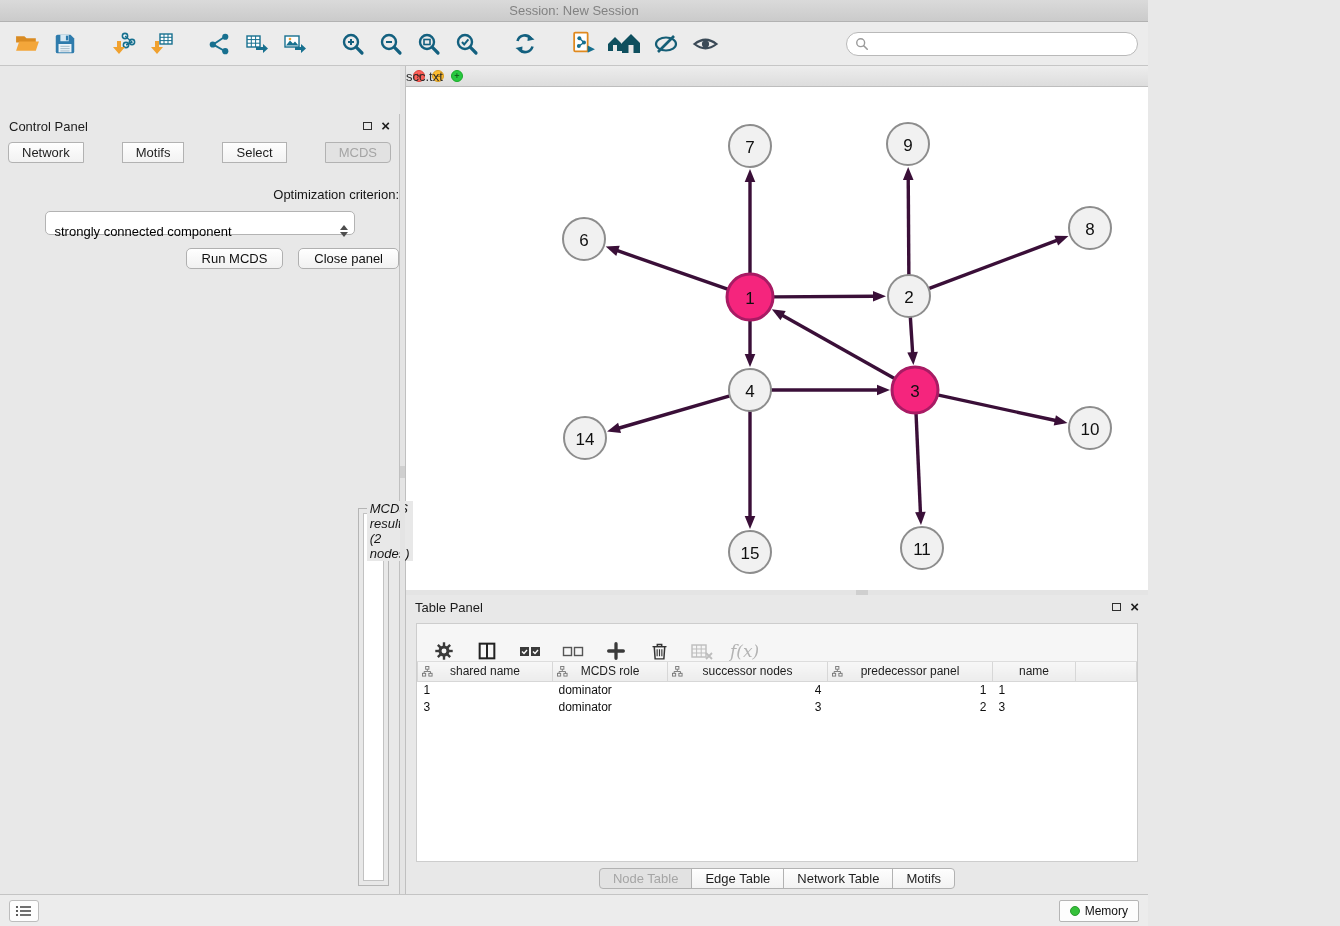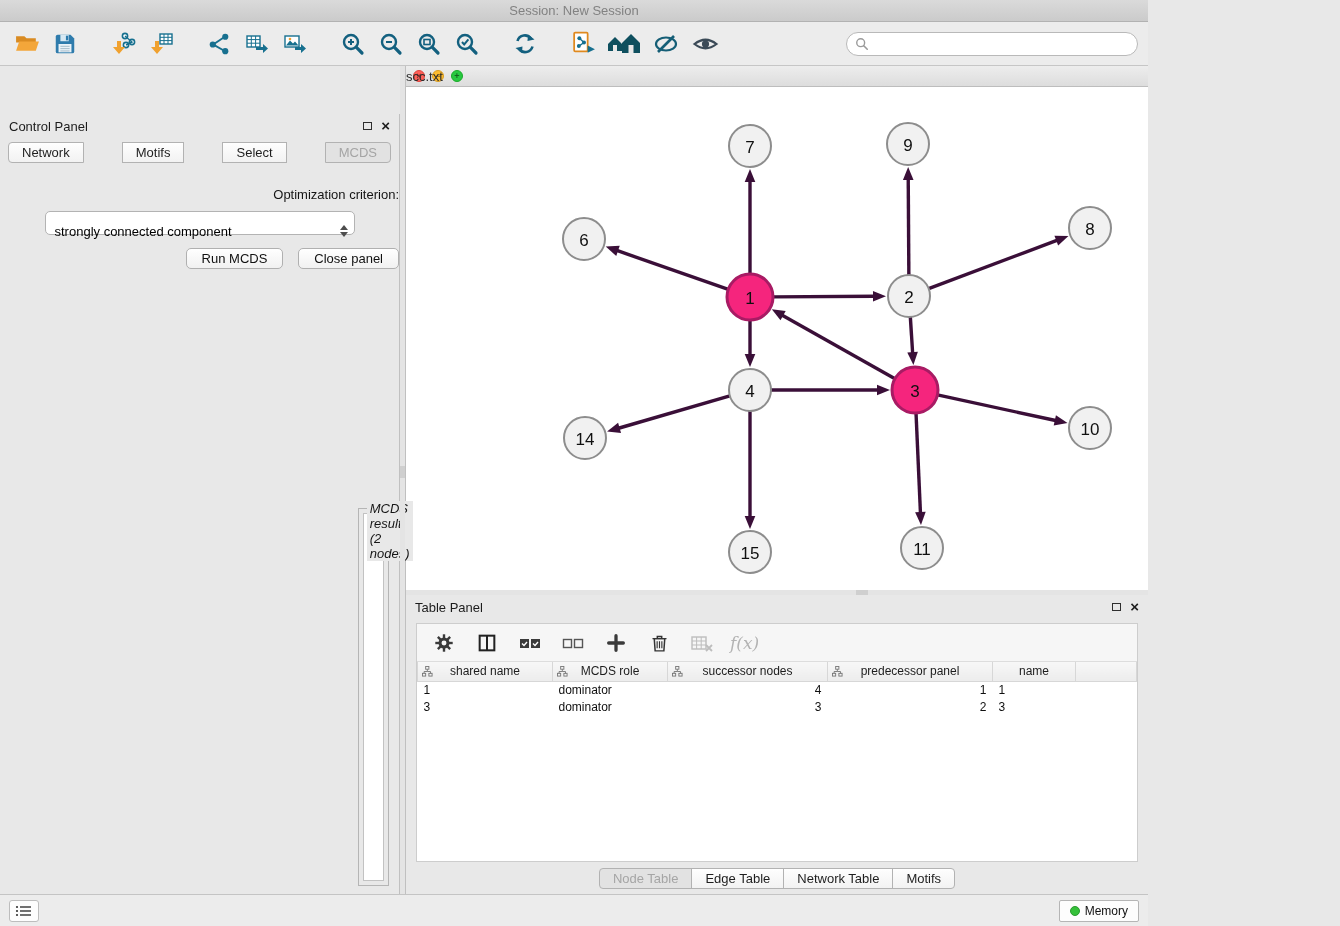--- a/index.html
+++ b/index.html
@@ -80,21 +80,21 @@
 
   .hsplit { height:5px; flex:0 0 auto; background:#e4e4e4; position:relative; border-left:1px solid #c0c0c0; }
   .hsplit .grip { position:absolute; left:450px; top:0; width:12px; height:5px; background:#cfcfcf; }
 
   
   .table-panel { flex:1; display:flex; flex-direction:column; min-height:0;
                  border-left:1px solid #c0c0c0; background:#e8e8e8; }
   .tp-container { margin:4px 10px 0; flex:1; border:1px solid #cdcdcd; background:#fff;
                   display:flex; flex-direction:column; min-height:0; }
   .tp-toolbar { height:38px; background:#f6f6f6; border-bottom:1px solid #dddddd;
-                display:flex; align-items:center; gap:13px; padding:0 12px; flex:0 0 auto; }
+                display:flex; align-items:flex-start; gap:13px; padding:12px 12px; flex:0 0 auto; }
   .tp-tool { width:30px; height:30px; border:none; background:transparent; display:flex;
              align-items:center; justify-content:center; }
   .fx { font-family:"DejaVu Serif", serif; font-style:italic; font-size:17px; color:#b3b3b3; }
   table.node-table { border-collapse:collapse; table-layout:fixed; width:100%; font-size:12px; }
   table.node-table th { height:19px; background:linear-gradient(#f7f7f7,#ececec);
                         border:1px solid #d7d7d7; border-top:none; font-weight:normal;
                         color:#1d1d1d; position:relative; padding:0 4px; }
   th .th-inner { display:flex; align-items:center; justify-content:center; gap:4px; }
   th .th-icon { position:absolute; left:4px; top:4px; }
   table.node-table td { height:17px; padding:0 6px; color:#101010; white-space:nowrap;

